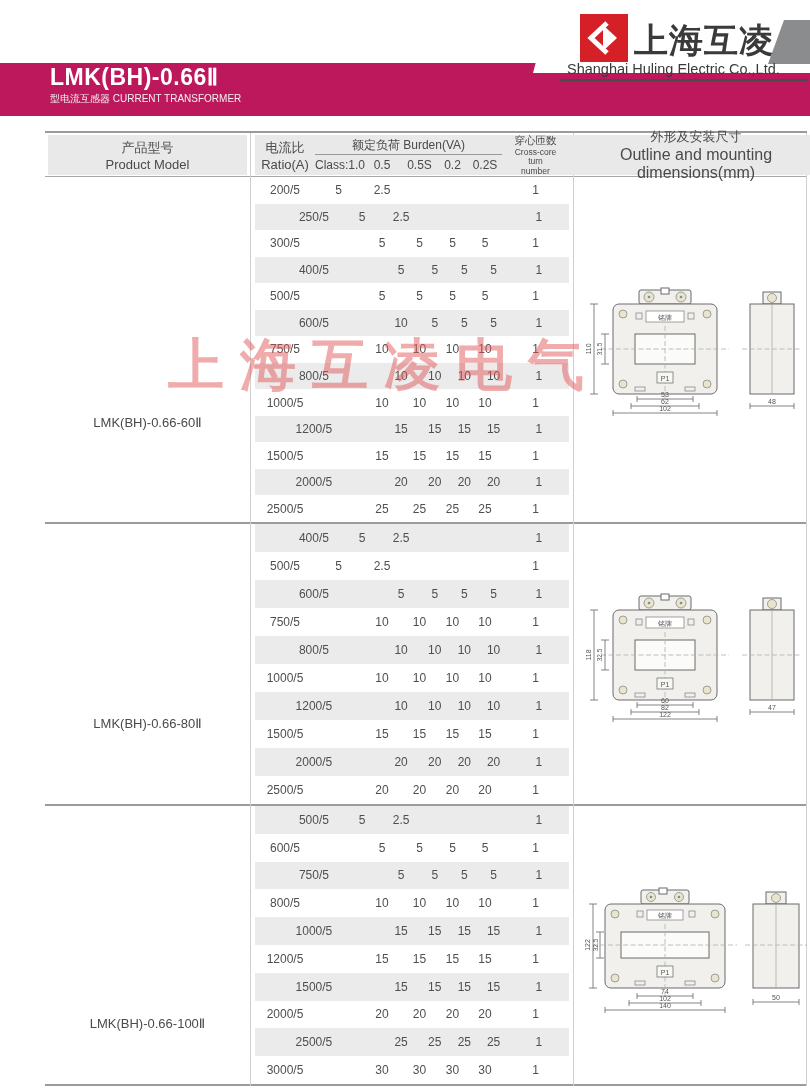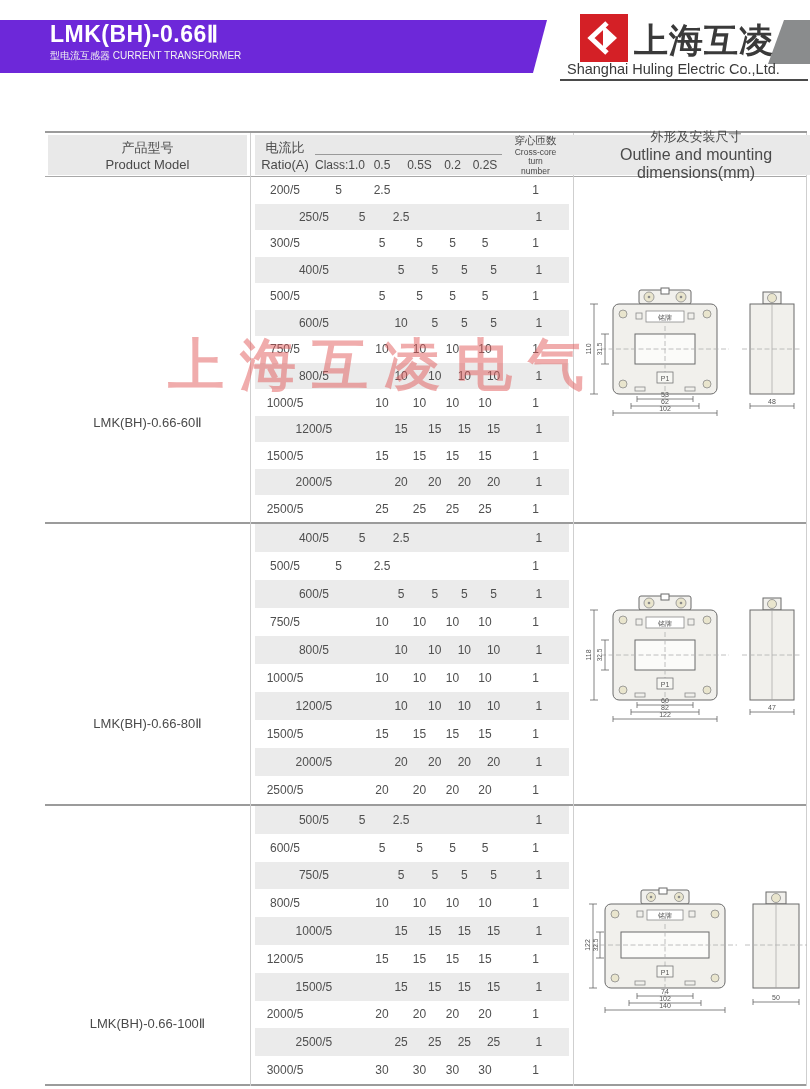--- a/index.html
+++ b/index.html
@@ -43,21 +43,21 @@
   .wm1{left:168px;top:328px;font-size:56px;letter-spacing:16px;}
   .wm2{left:281px;top:584px;font-size:42px;letter-spacing:5px;}
   .wm3{left:291px;top:631px;font-size:34px;letter-spacing:8px;}
   svg text{font-family:"Liberation Sans",sans-serif;fill:#555;}
 </style>
 </head>
 <body>
 
 <div class="page">
 
-  <div class="topbar" style="background:#6d28d9;">
+  <div class="topbar" style="background:#be185d;margin-top:43px;">
     <div class="topbar-title">LMK(BH)-0.66Ⅱ</div>
     <div class="topbar-sub">型电流互感器 CURRENT TRANSFORMER</div>
   </div>
   <div class="logo-notch"></div>
   <div class="logo-corner" style="background:#8a8c8d;"></div>
   <div class="logo-square">
     <svg width="48" height="48" viewBox="0 0 48 48">
       <rect x="0" y="0" width="48" height="48" fill="#d42026"></rect>
       <polyline points="27,9 11,24 27,39" fill="none" stroke="#ffffff" stroke-width="5"></polyline>
       <polygon points="23,11 37,24 23,37" fill="#ffffff"></polygon>
@@ -79,20 +79,21 @@
   <div class="hcell" style="left:48px;top:135px;width:199px;height:40px;">
     <div class="l1">产品型号</div>
     <div class="l2">Product Model</div>
   </div>
   <div class="hcell" style="left:255px;top:135px;width:324px;height:40px;display:block;">
     <div style="position:absolute;left:0;top:0;width:60px;height:40px;display:flex;flex-direction:column;align-items:center;justify-content:center;">
       <div class="l1">电流比</div>
       <div class="l2">Ratio(A)</div>
     </div>
     <div style="position:absolute;left:60px;top:0;width:187px;height:40px;">
+      <div class="burden-title">额定负荷 Burden(VA)</div>
       <div class="burden-rule" style="left:0;width:187px;"></div>
       <div class="class-row">
         <span style="width:47px;">Class:1.0</span>
         <span style="width:40px;">0.5</span>
         <span style="width:35px;">0.5S</span>
         <span style="width:31px;">0.2</span>
         <span style="width:34px;">0.2S</span>
       </div>
     </div>
     <div class="turns-head">

